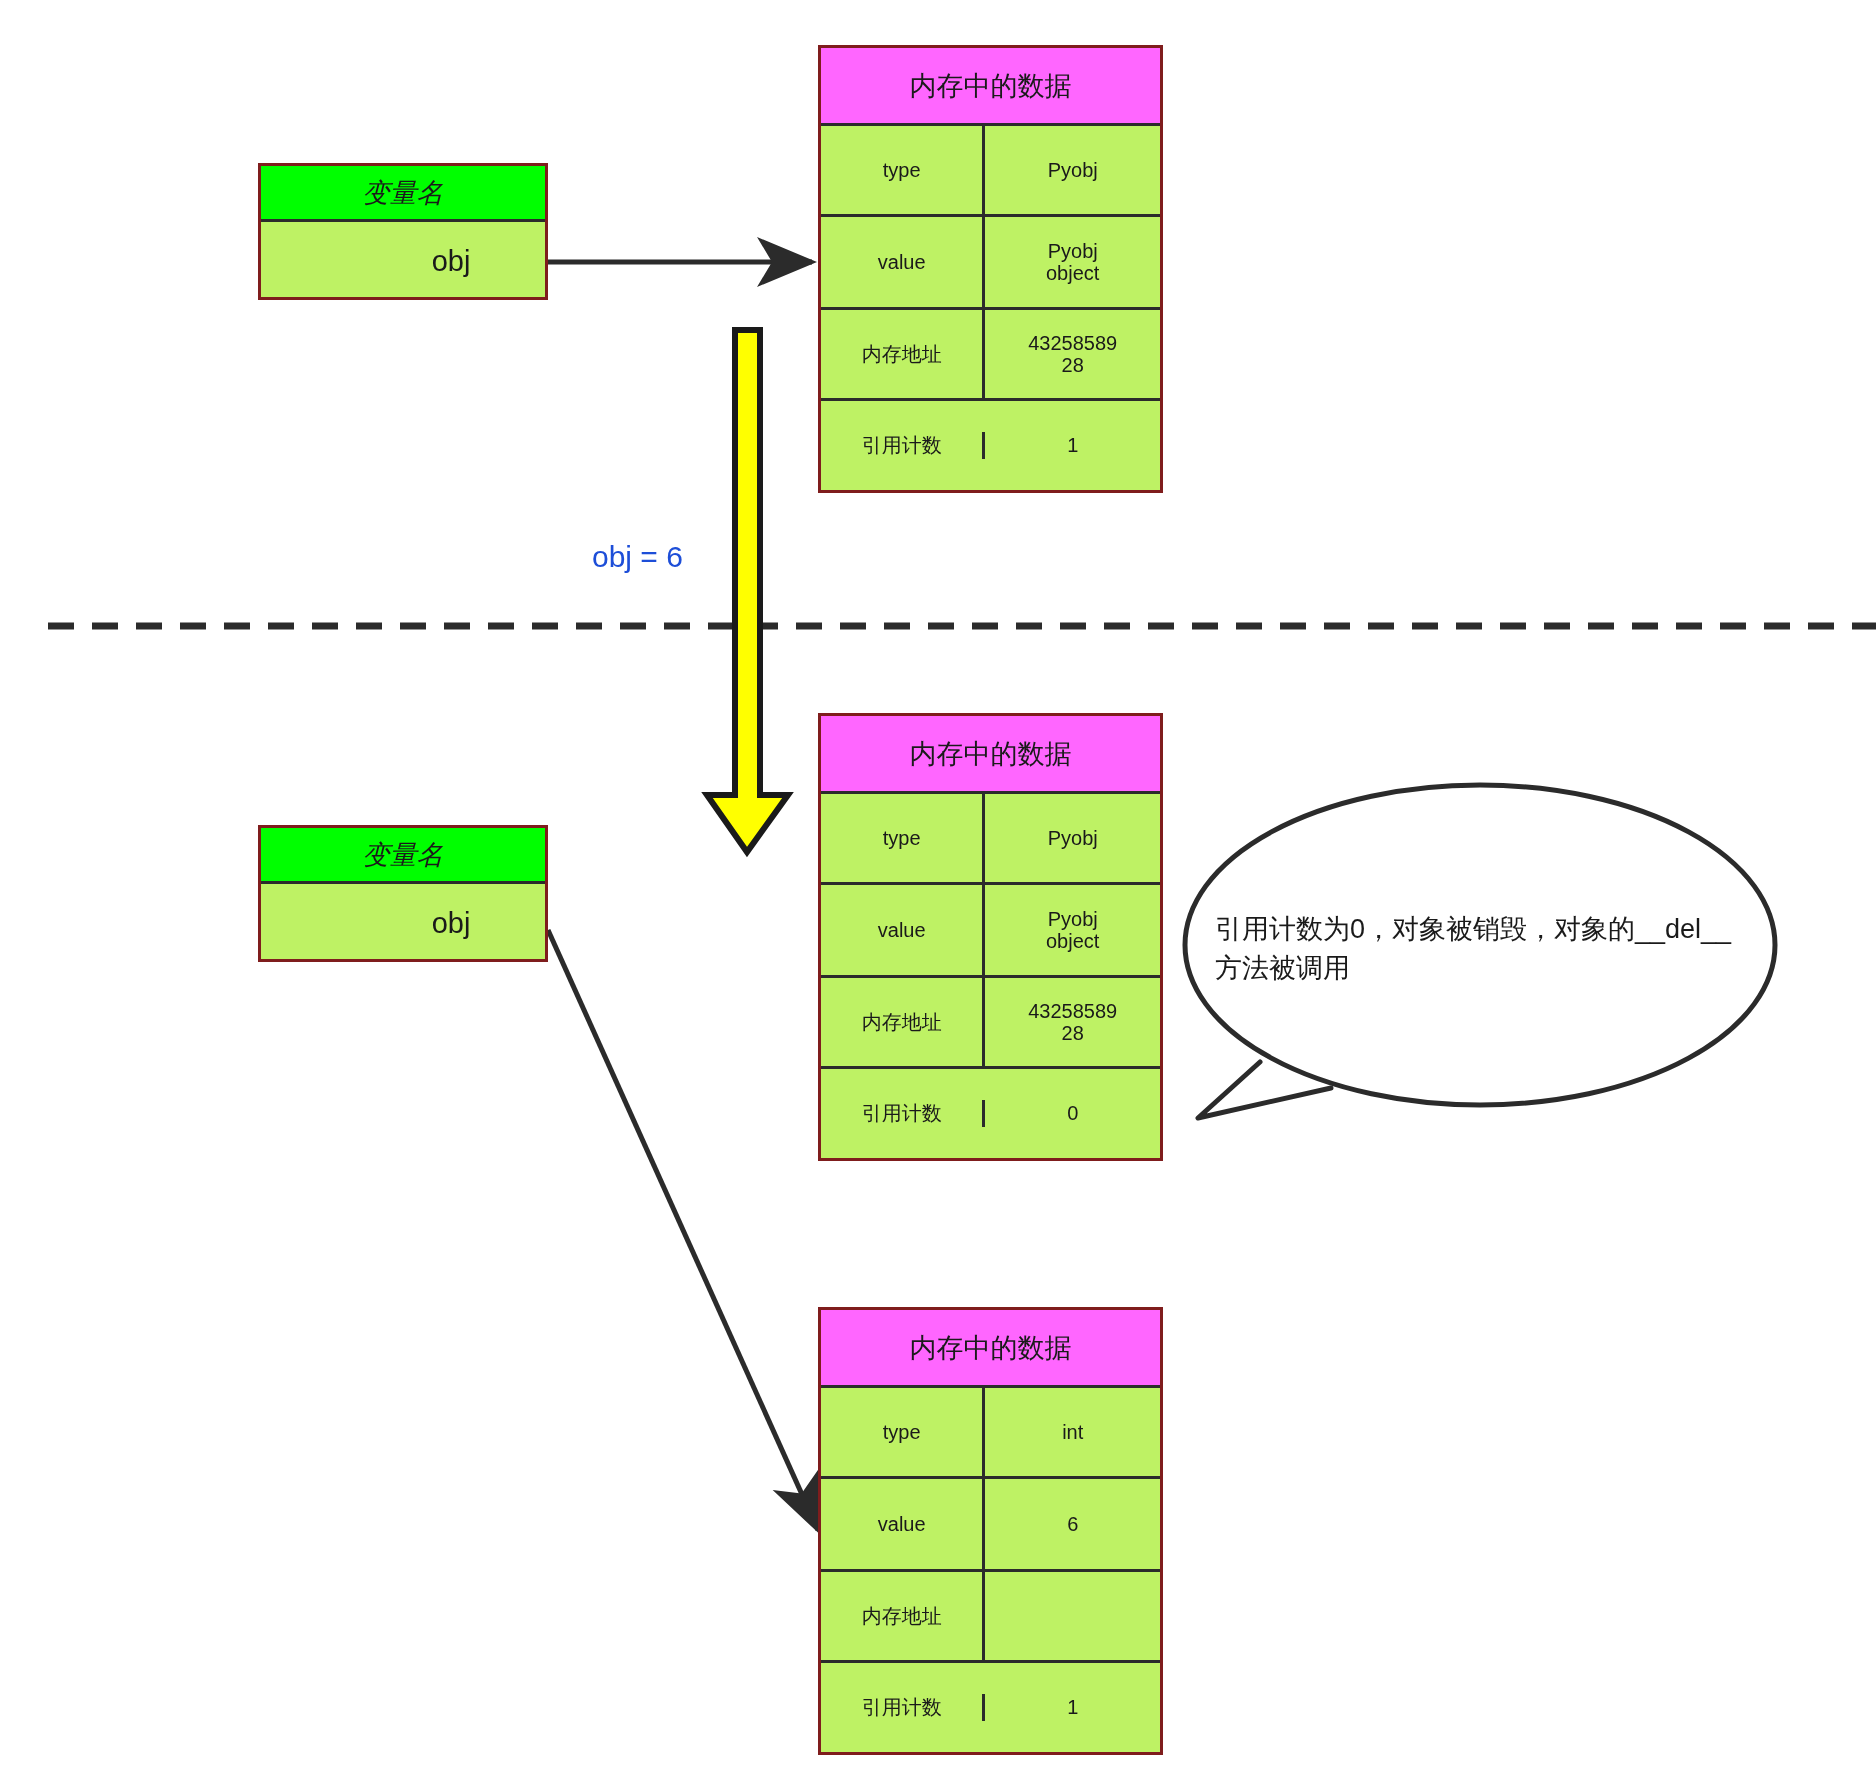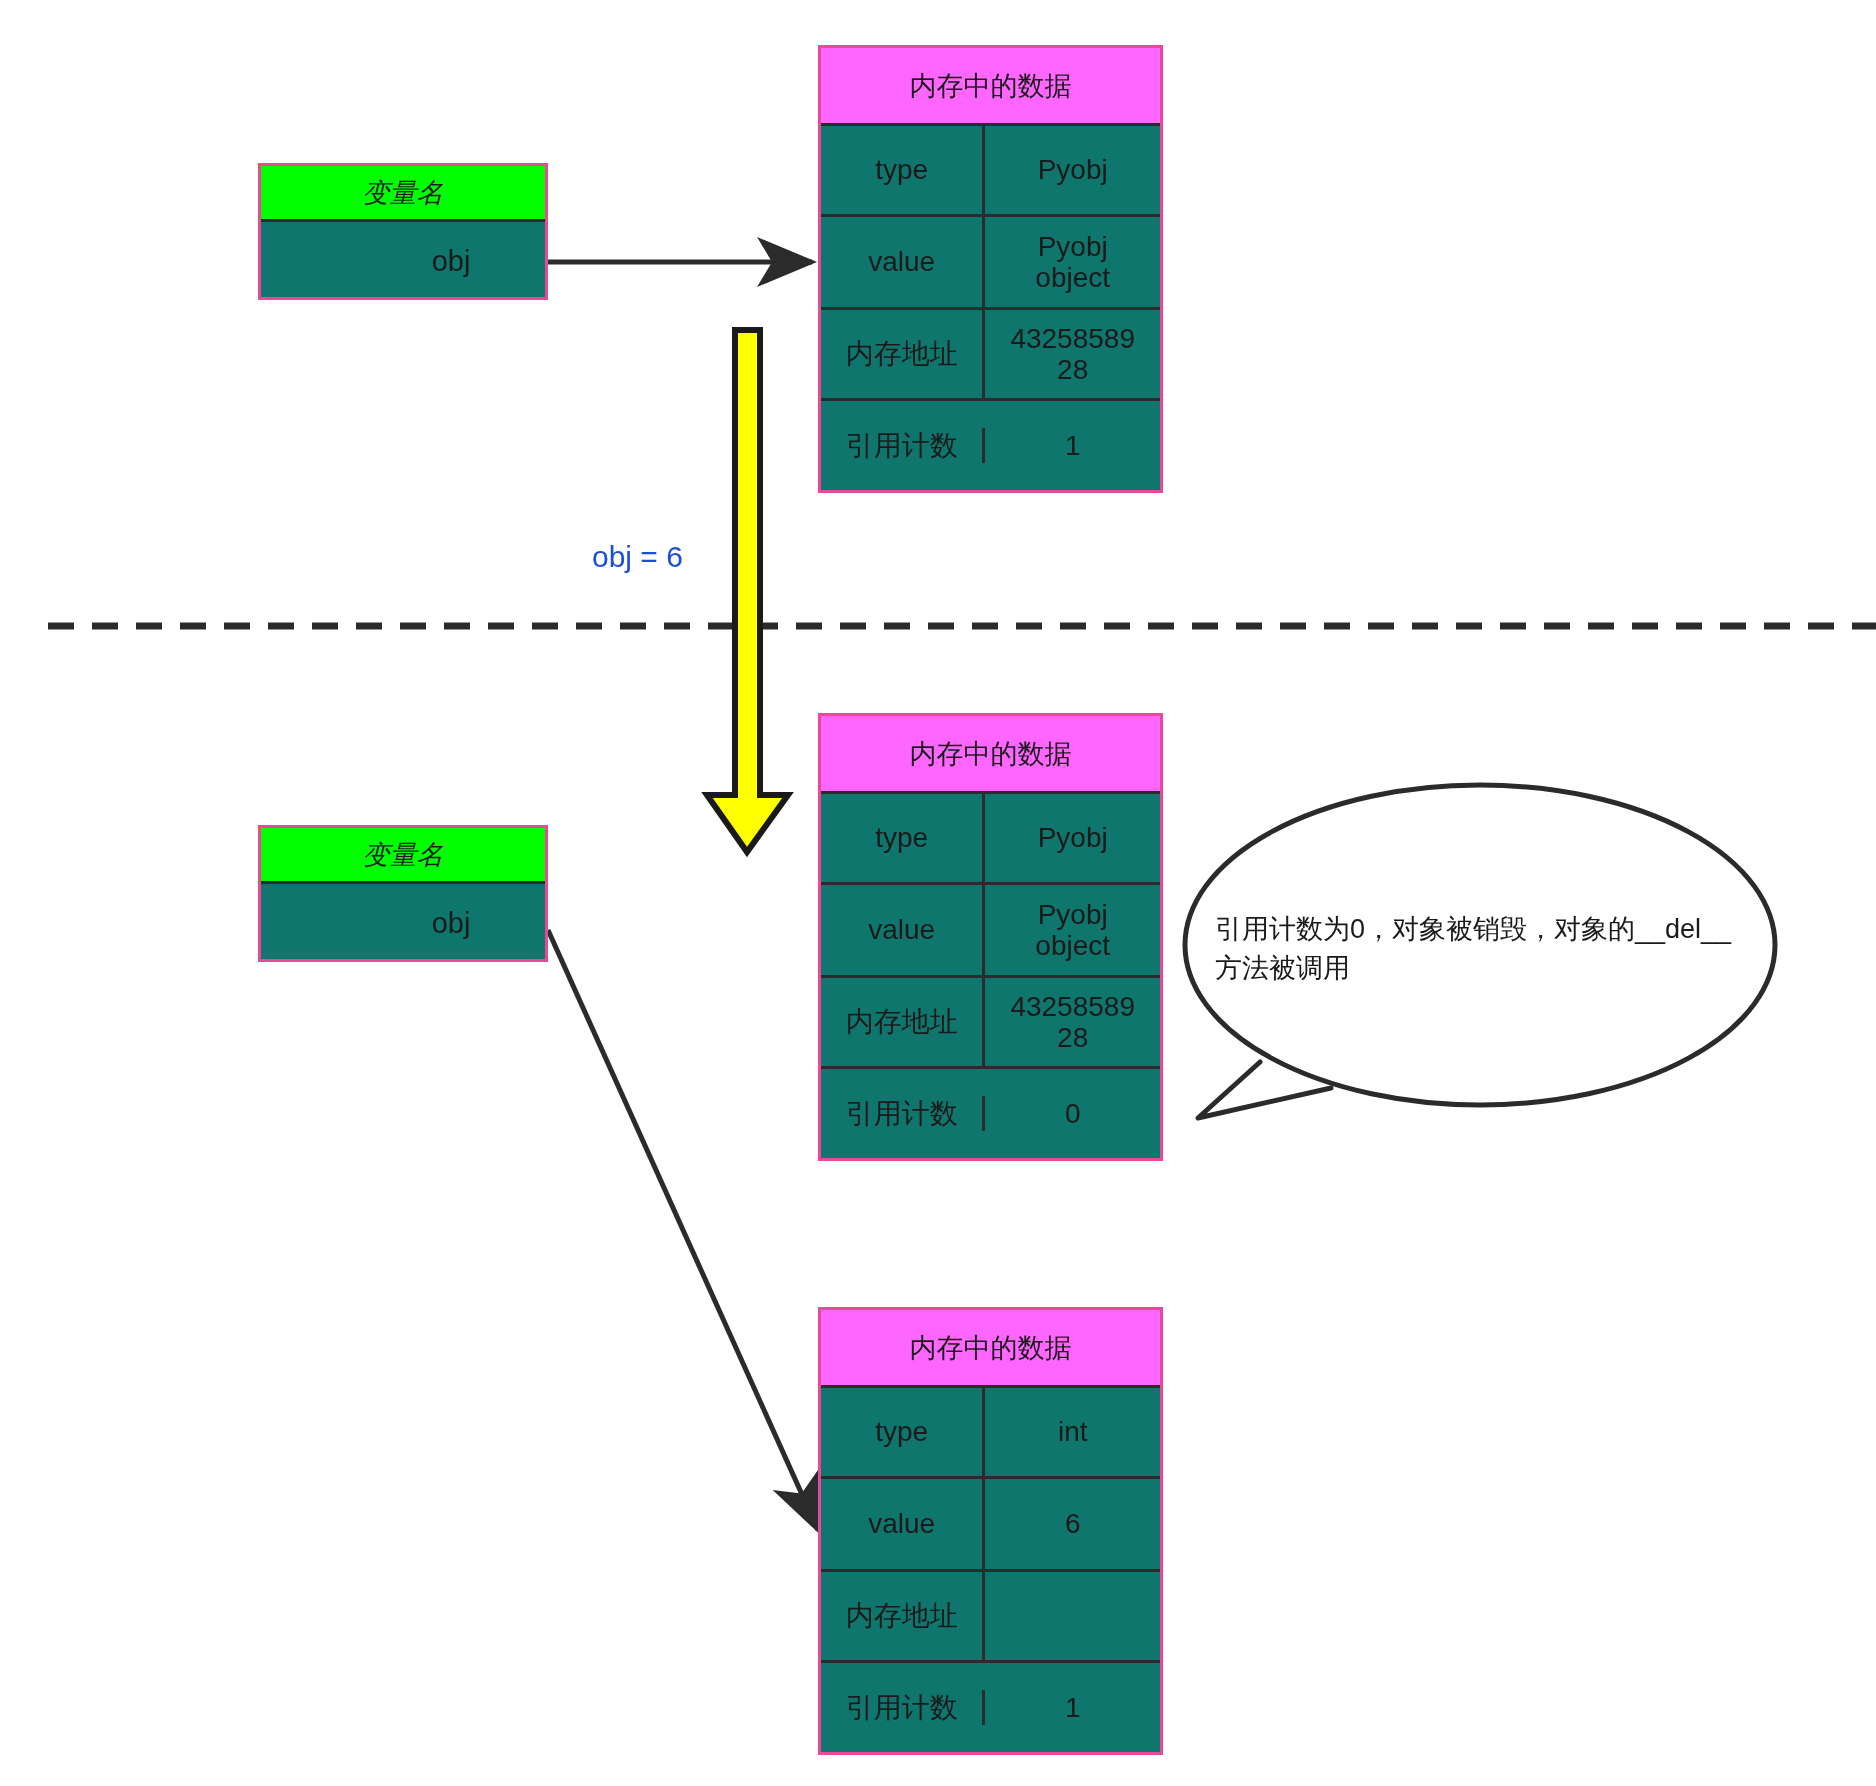--- a/index.html
+++ b/index.html
@@ -14,23 +14,23 @@
     position: relative;
     width: 1876px;
     height: 1786px;
     background: #ffffff;
     overflow: hidden;
   }
 
   
   .box {
     position: absolute;
-    border: 3px solid #ec4899;
-    box-sizing: border-box;
-    background: #0f766e;
+    border: 3px solid #7f1d1d;
+    box-sizing: border-box;
+    background: #bef264;
   }
   .box-header {
     box-sizing: border-box;
     width: 100%;
     text-align: center;
     font-size: 27px;
     color: #1a1a1a;
     display: flex;
     align-items: center;
     justify-content: center;
@@ -59,21 +59,21 @@
     box-sizing: border-box;
     border-bottom: 3px solid #2b2b2b;
   }
   .mem-row:last-child { border-bottom: none; align-items: center; }
   .mem-key, .mem-val {
     box-sizing: border-box;
     display: flex;
     align-items: center;
     justify-content: center;
     text-align: center;
-    font-size: 28px;
+    font-size: 20px;
     color: #1a1a1a;
     line-height: 1.12;
     padding: 2px 4px;
     white-space: pre-line;
   }
   .mem-key {
     width: 48.5%;
     border-right: 3px solid #2b2b2b;
   }
   .mem-val {

